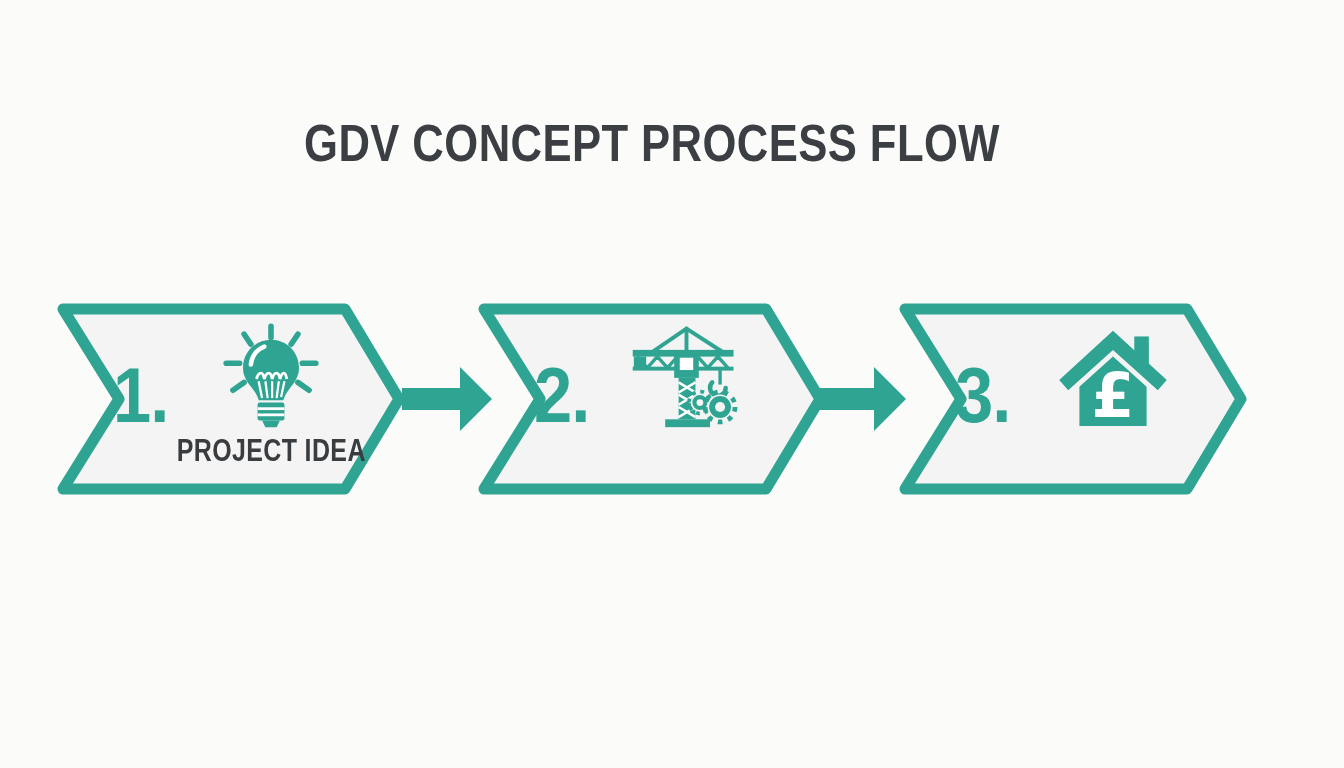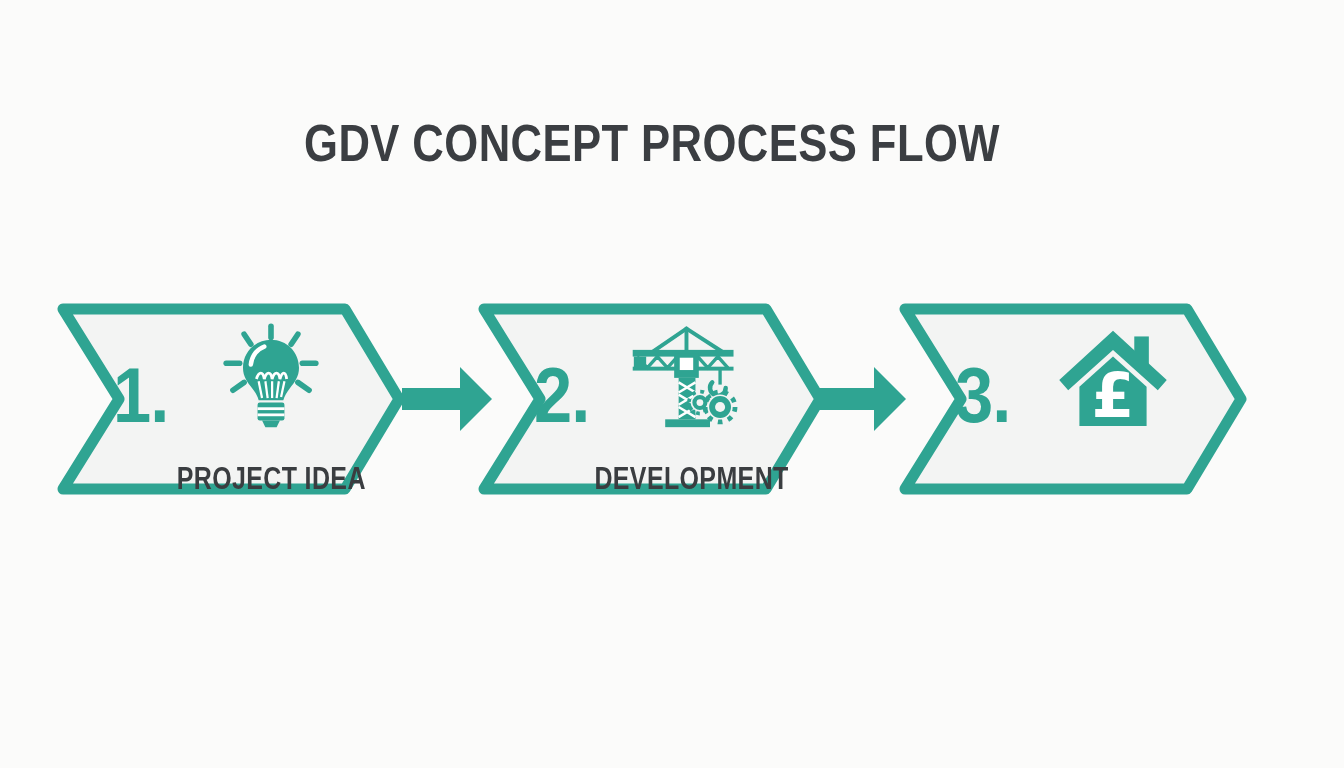--- a/index.html
+++ b/index.html
@@ -70,21 +70,20 @@
   .icon svg{width:100%;height:100%;display:block;}
   .label{
     position:absolute;
     left:64px;top:131px;
     width:300px;
     text-align:center;
     font-size:32px;
     font-weight:700;
     color:#3A3D40;
     line-height:1;
-    margin-top:28px;
   }
   .label span{
     display:inline-block;
     white-space:nowrap;
     transform:scaleX(0.78);
     transform-origin:center;
     letter-spacing:0.5px;
   }
   .connector{
     position:absolute;
@@ -186,23 +185,20 @@
             <circle cx="66" cy="71" r="7.5" fill="#2FA492" stroke="#F3F4F3" stroke-width="1.5"></circle>
             <circle cx="66" cy="71" r="3" fill="#F3F4F3"></circle>
           </g>
           <g>
             <circle class="t-stroke" stroke-width="5" stroke-dasharray="4.1 5" cx="84" cy="75" r="13"></circle>
             <circle cx="84" cy="75" r="10.5" fill="#2FA492" stroke="#F3F4F3" stroke-width="1.5"></circle>
             <circle cx="84" cy="75" r="4.5" fill="#F3F4F3"></circle>
           </g>
         </svg>
       </div>
-      <div class="label">
-        <span>DEVELOPMENT</span>
-      </div>
     </div>
 
     <svg class="connector connector-2" viewBox="0 0 92 76" aria-hidden="true">
       <polygon points="0,27 58,27 58,6 90,38 58,70 58,49 0,49"></polygon>
     </svg>
 
     <div class="step step-3">
       <svg class="chevron" viewBox="0 0 348 192" aria-hidden="true">
         <polygon points="6,6 288,6 342,96 288,186 6,186 62,96"></polygon>
       </svg>

